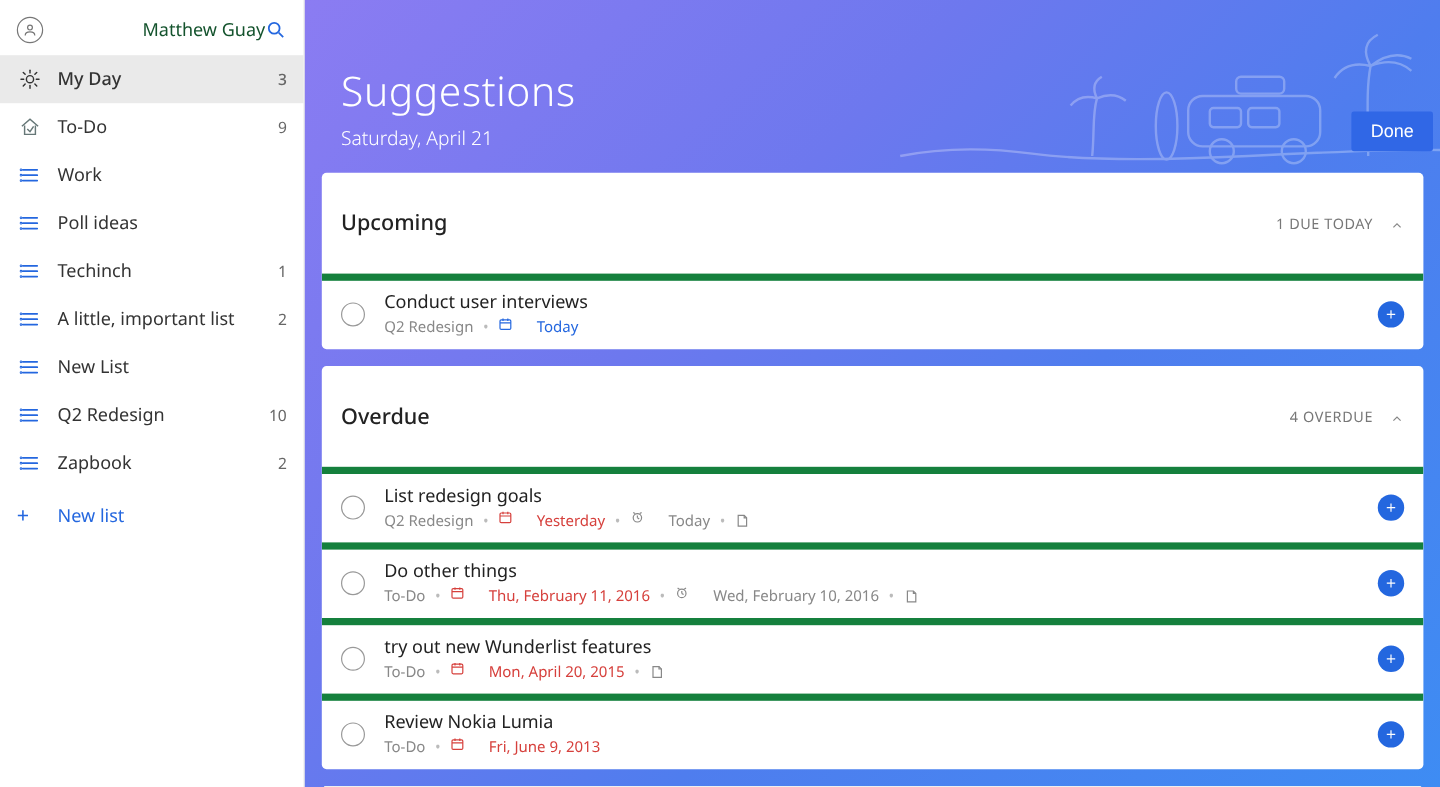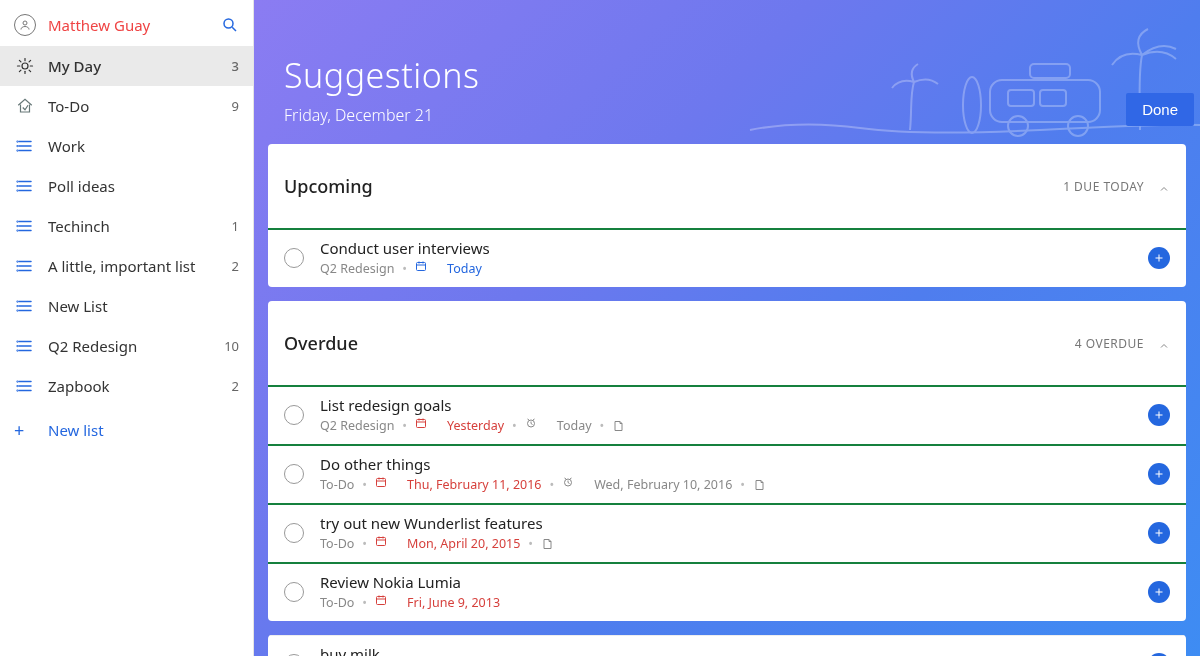--- a/index.html
+++ b/index.html
@@ -17,21 +17,21 @@
   }
   .sb-header {
     display:flex; align-items:center; padding:10px 14px;
   }
   .sb-header .avatar {
     width:22px;height:22px;border-radius:50%;border:1.6px solid #777;
     display:inline-flex;align-items:center;justify-content:center;
     color:#777;margin-right:12px;
   }
   .sb-header .avatar svg{width:12px;height:12px;}
-  .sb-header .username{ font-size:15px; color:#ef4444; flex:1;}
+  .sb-header .username{ font-size:15px; color:#14532d; flex:1;text-align:right;}
   .sb-header .search{ width:18px;height:18px;color:#2467df; }
   .sb-list { list-style:none; }
   .sb-item {
     display:flex; align-items:center;
     padding:10px 14px;
     cursor:pointer;
     color:#333;
   }
   .sb-item.selected{ background:#eaeaea; font-weight:500;}
   .sb-item .icon{ width:22px;height:18px; display:flex;align-items:center;justify-content:center;margin-right:12px;}
@@ -71,21 +71,21 @@
   .card-head{
     display:flex; align-items:center; padding:30px 16px;
   }
   .card-head h2{ font-size:18px; font-weight:500; flex:1;}
   .card-head .meta{ font-size:12px; letter-spacing:.5px; color:#777; margin-right:14px;}
   .card-head .chev{ width:12px;height:12px; }
   .card-head .chev svg{width:12px;height:12px;stroke:#888;fill:none;}
 
   .task{
     display:flex; align-items:center; padding:8px 16px 10px 16px;
-    border-top:2px solid #15803d;
+    border-top:6px solid #15803d;
   }
   .task:first-of-type{ border-top:1px solid #eee;}
   .task .circle{
     width:20px;height:20px;border:1.6px solid #999;border-radius:50%;
     margin-right:16px;flex-shrink:0;
   }
   .task .body{ flex:1; }
   .task .title{ font-size:15px; color:#222;}
   .task .sub{ font-size:12.5px; color:#888; margin-top:2px; display:flex; align-items:center; flex-wrap:wrap; gap:8px;}
   .task .sub .dot::before{content:"•"; color:#bbb; }
@@ -274,21 +274,21 @@
 
       <path d="M400 130 C 400 100 398 75 402 55"></path>
       <path d="M402 55 q -20 -5 -30 10 M402 55 q 20 -8 34 4 M402 55 q -10 -18 6 -26 M402 55 q 18 -14 34 -6"></path>
       <path d="M170 130 C 172 110 170 95 174 82"></path>
       <path d="M174 82 q -14 -4 -22 6 M174 82 q 14 -6 24 2 M174 82 q -6 -12 4 -18"></path>
     </g>
   </svg>
 
   <div class="header">
     <h1>Suggestions</h1>
-    <div class="date">Friday, December 21</div>
+    <div class="date">Saturday, April 21</div>
     <button class="done-btn">Done</button>
   </div>
 
   <div class="sections">
     <section class="card" id="sec-upcoming">
         <div class="card-head">
           <h2>Upcoming</h2>
           <span class="meta">1 DUE TODAY</span>
           <span class="chev"><svg viewBox="0 0 24 24" stroke-width="2">
               <polyline points="6 15 12 9 18 15"></polyline>

